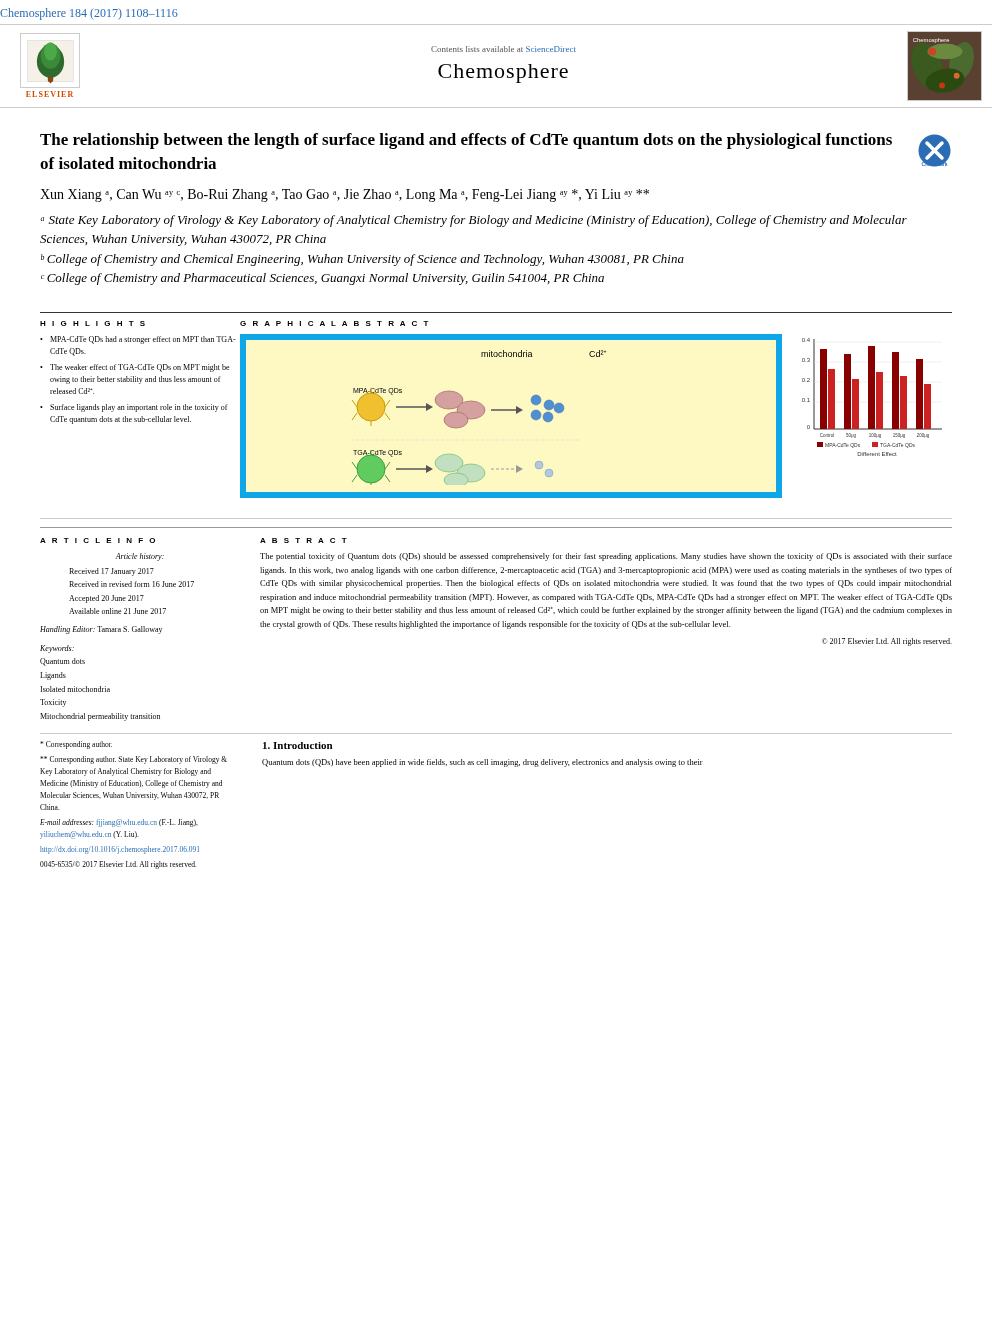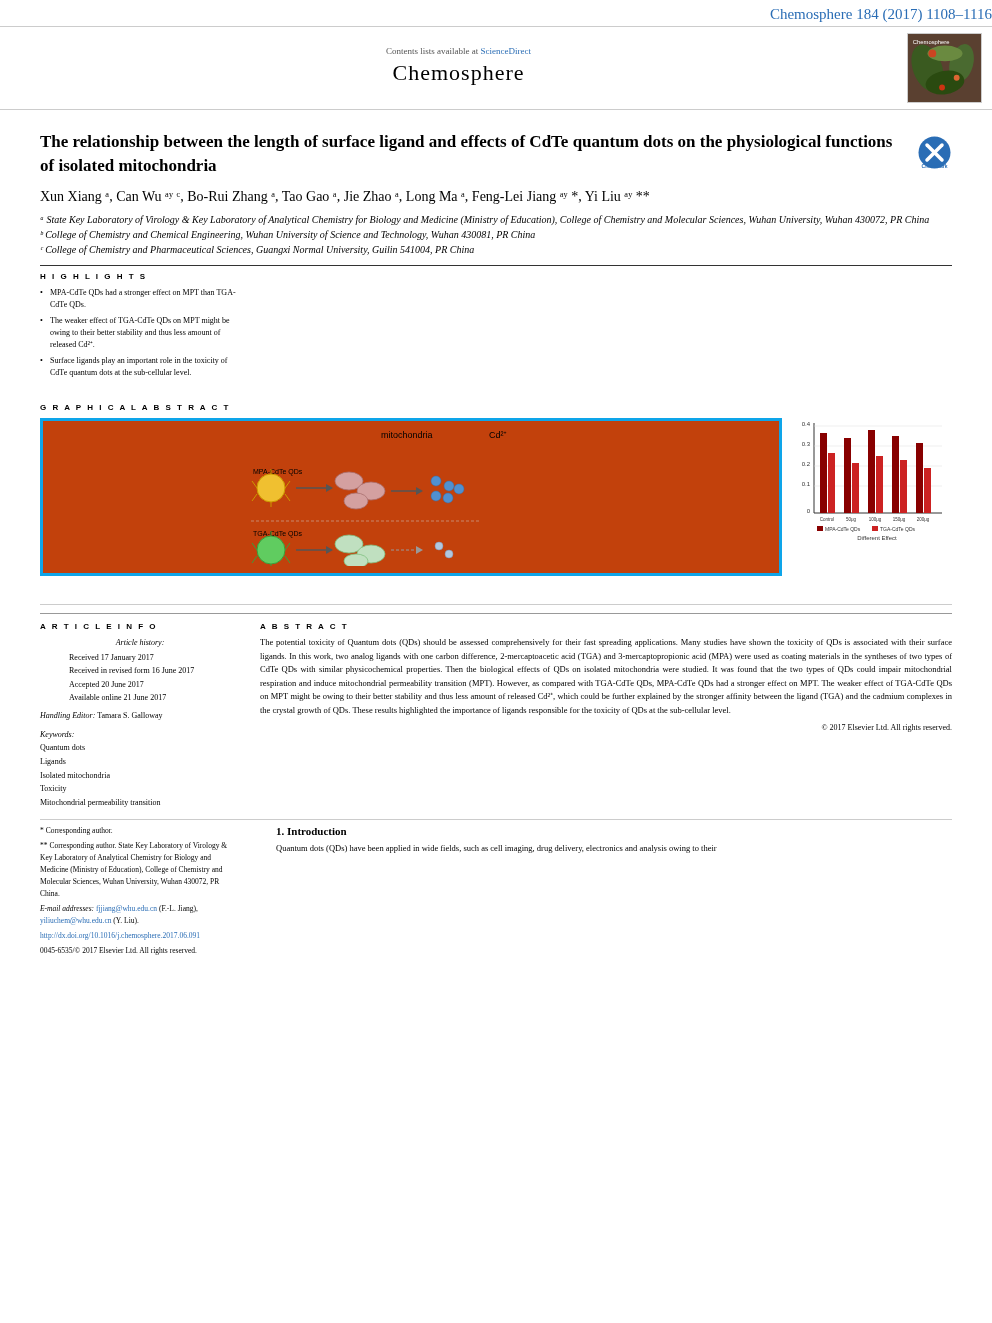--- a/index.html
+++ b/index.html
@@ -5,23 +5,23 @@
     * { margin: 0; padding: 0; box-sizing: border-box; }
     body {
       font-family: 'Times New Roman', Times, serif;
       background: #fff;
       color: #000;
       width: 992px;
       min-height: 1323px;
       font-size: 10px;
     }
     .top-bar {
-      text-align: right;
+      text-align: left;
       padding: 6px 0 3px 0;
-      font-size: 15px;
+      font-size: 12px;
       color: #2a6db5;
     }
     .header-section {
       display: flex;
       flex-direction: row;
       border-top: 1px solid #ccc;
       border-bottom: 1px solid #ccc;
       padding: 6px 10px;
       align-items: center;
     }
@@ -110,40 +110,39 @@
       height: 35px;
       margin-top: 5px;
       flex-shrink: 0;
     }
     .authors-line {
       font-size: 14px;
       margin-bottom: 4px;
       line-height: 1.6;
     }
     .affiliations {
-      font-size: 10px;
-      margin-bottom: 8px;
+      font-size: 13px;
+      margin-bottom: 24px;
       line-height: 1.5;
       font-style: italic;
     }
     hr.section-divider {
       border: none;
       border-top: 1px solid #333;
       margin: 6px 0;
     }
     hr.light-divider {
       border: none;
       border-top: 1px solid #ccc;
       margin: 8px 0;
     }
     .two-col-section {
       display: flex;
-      flex-direction: column;
-      gap: 20px;
-      margin-bottom: 28px;
+      flex-direction: row;
+      margin-bottom: 20px;
     }
     .left-col {
       width: 200px;
       flex-shrink: 0;
     }
     .right-col {
       flex: 1;
     }
     .section-heading {
       font-size: 8px;
@@ -170,22 +169,22 @@
       left: 0;
     }
     .graphical-abstract {
       display: flex;
       flex-direction: row;
       gap: 10px;
       align-items: flex-start;
     }
     .ga-diagram {
       flex: 1;
-      background: #c2410c;
-      border: 3px solid #0ea5e9;
+      background: #fef9c3;
+      border: 6px solid #0ea5e9;
       padding: 5px;
       min-height: 120px;
       position: relative;
     }
     .ga-chart {
       width: 160px;
       flex-shrink: 0;
     }
     
     .article-info-abstract {
@@ -251,21 +250,21 @@
       margin-bottom: 3px;
     }
     .footer-notes a {
       color: #2a6db5;
       text-decoration: none;
     }
     
     .footer-two-col {
       display: flex;
       flex-direction: row;
-      gap: 36px;
+      gap: 22px;
     }
     .footer-left-col {
       width: 200px;
       flex-shrink: 0;
     }
     .footer-right-col {
       flex: 1;
     }
     .intro-section-heading {
       font-size: 11px;
@@ -296,20 +295,38 @@
 <body>
 
 <div>
 
   <div class="top-bar">
     <span>Chemosphere 184 (2017) 1108–1116</span>
   </div>
 
   <div class="header-section">
 
+    <div class="elsevier-logo">
+      <div class="logo-box">
+        <svg class="elsevier-svg" viewBox="0 0 60 55" xmlns="http://www.w3.org/2000/svg">
+
+          <rect x="5" y="5" width="50" height="45" fill="#f5f0e8" stroke="#ccc" stroke-width="0.5"></rect>
+
+          <rect x="27" y="35" width="6" height="12" fill="#8B4513"></rect>
+
+          <ellipse cx="30" cy="28" rx="15" ry="18" fill="#2d6a2d"></ellipse>
+          <ellipse cx="30" cy="22" rx="11" ry="14" fill="#3a8a3a"></ellipse>
+          <ellipse cx="30" cy="17" rx="7" ry="10" fill="#4aaa4a"></ellipse>
+
+          <circle cx="30" cy="48" r="3" fill="#8B4513"></circle>
+          <line x1="30" y1="45" x2="30" y2="52" stroke="#8B4513" stroke-width="1.5"></line>
+        </svg>
+      </div>
+      <div class="logo-text">ELSEVIER</div>
+    </div>
 
     <div class="journal-center">
       <div class="contents-line">
         <span>Contents lists available at</span>
         <a>ScienceDirect</a>
       </div>
       <div class="journal-title">Chemosphere</div>
     </div>
 
     <div class="journal-thumb">

